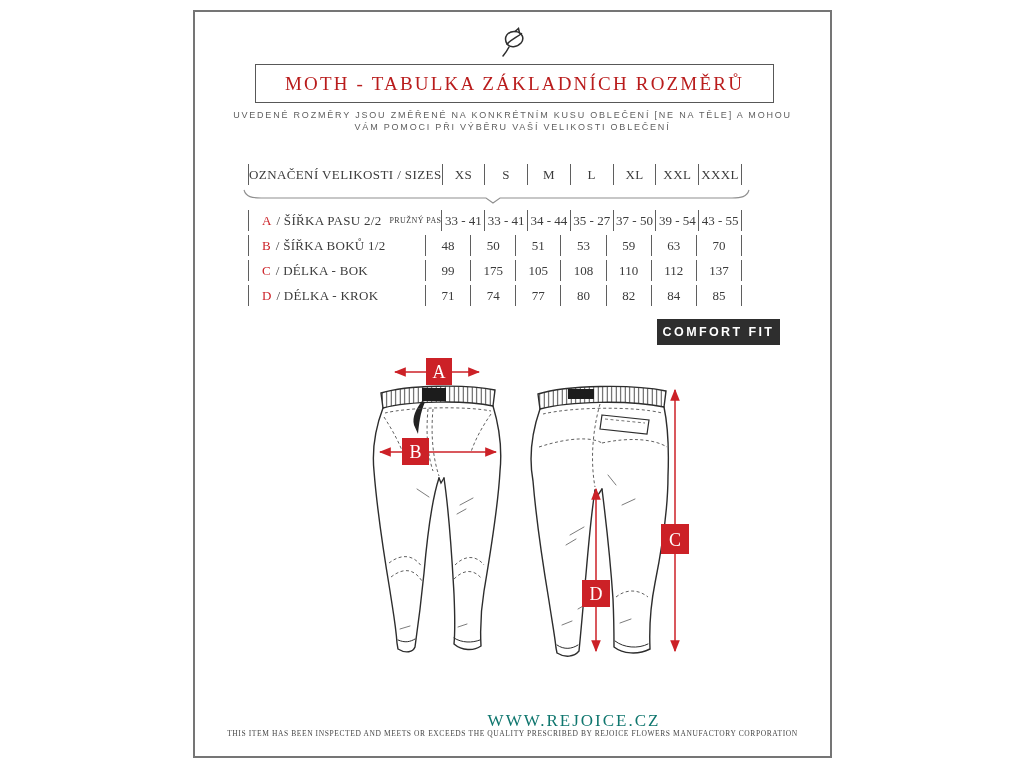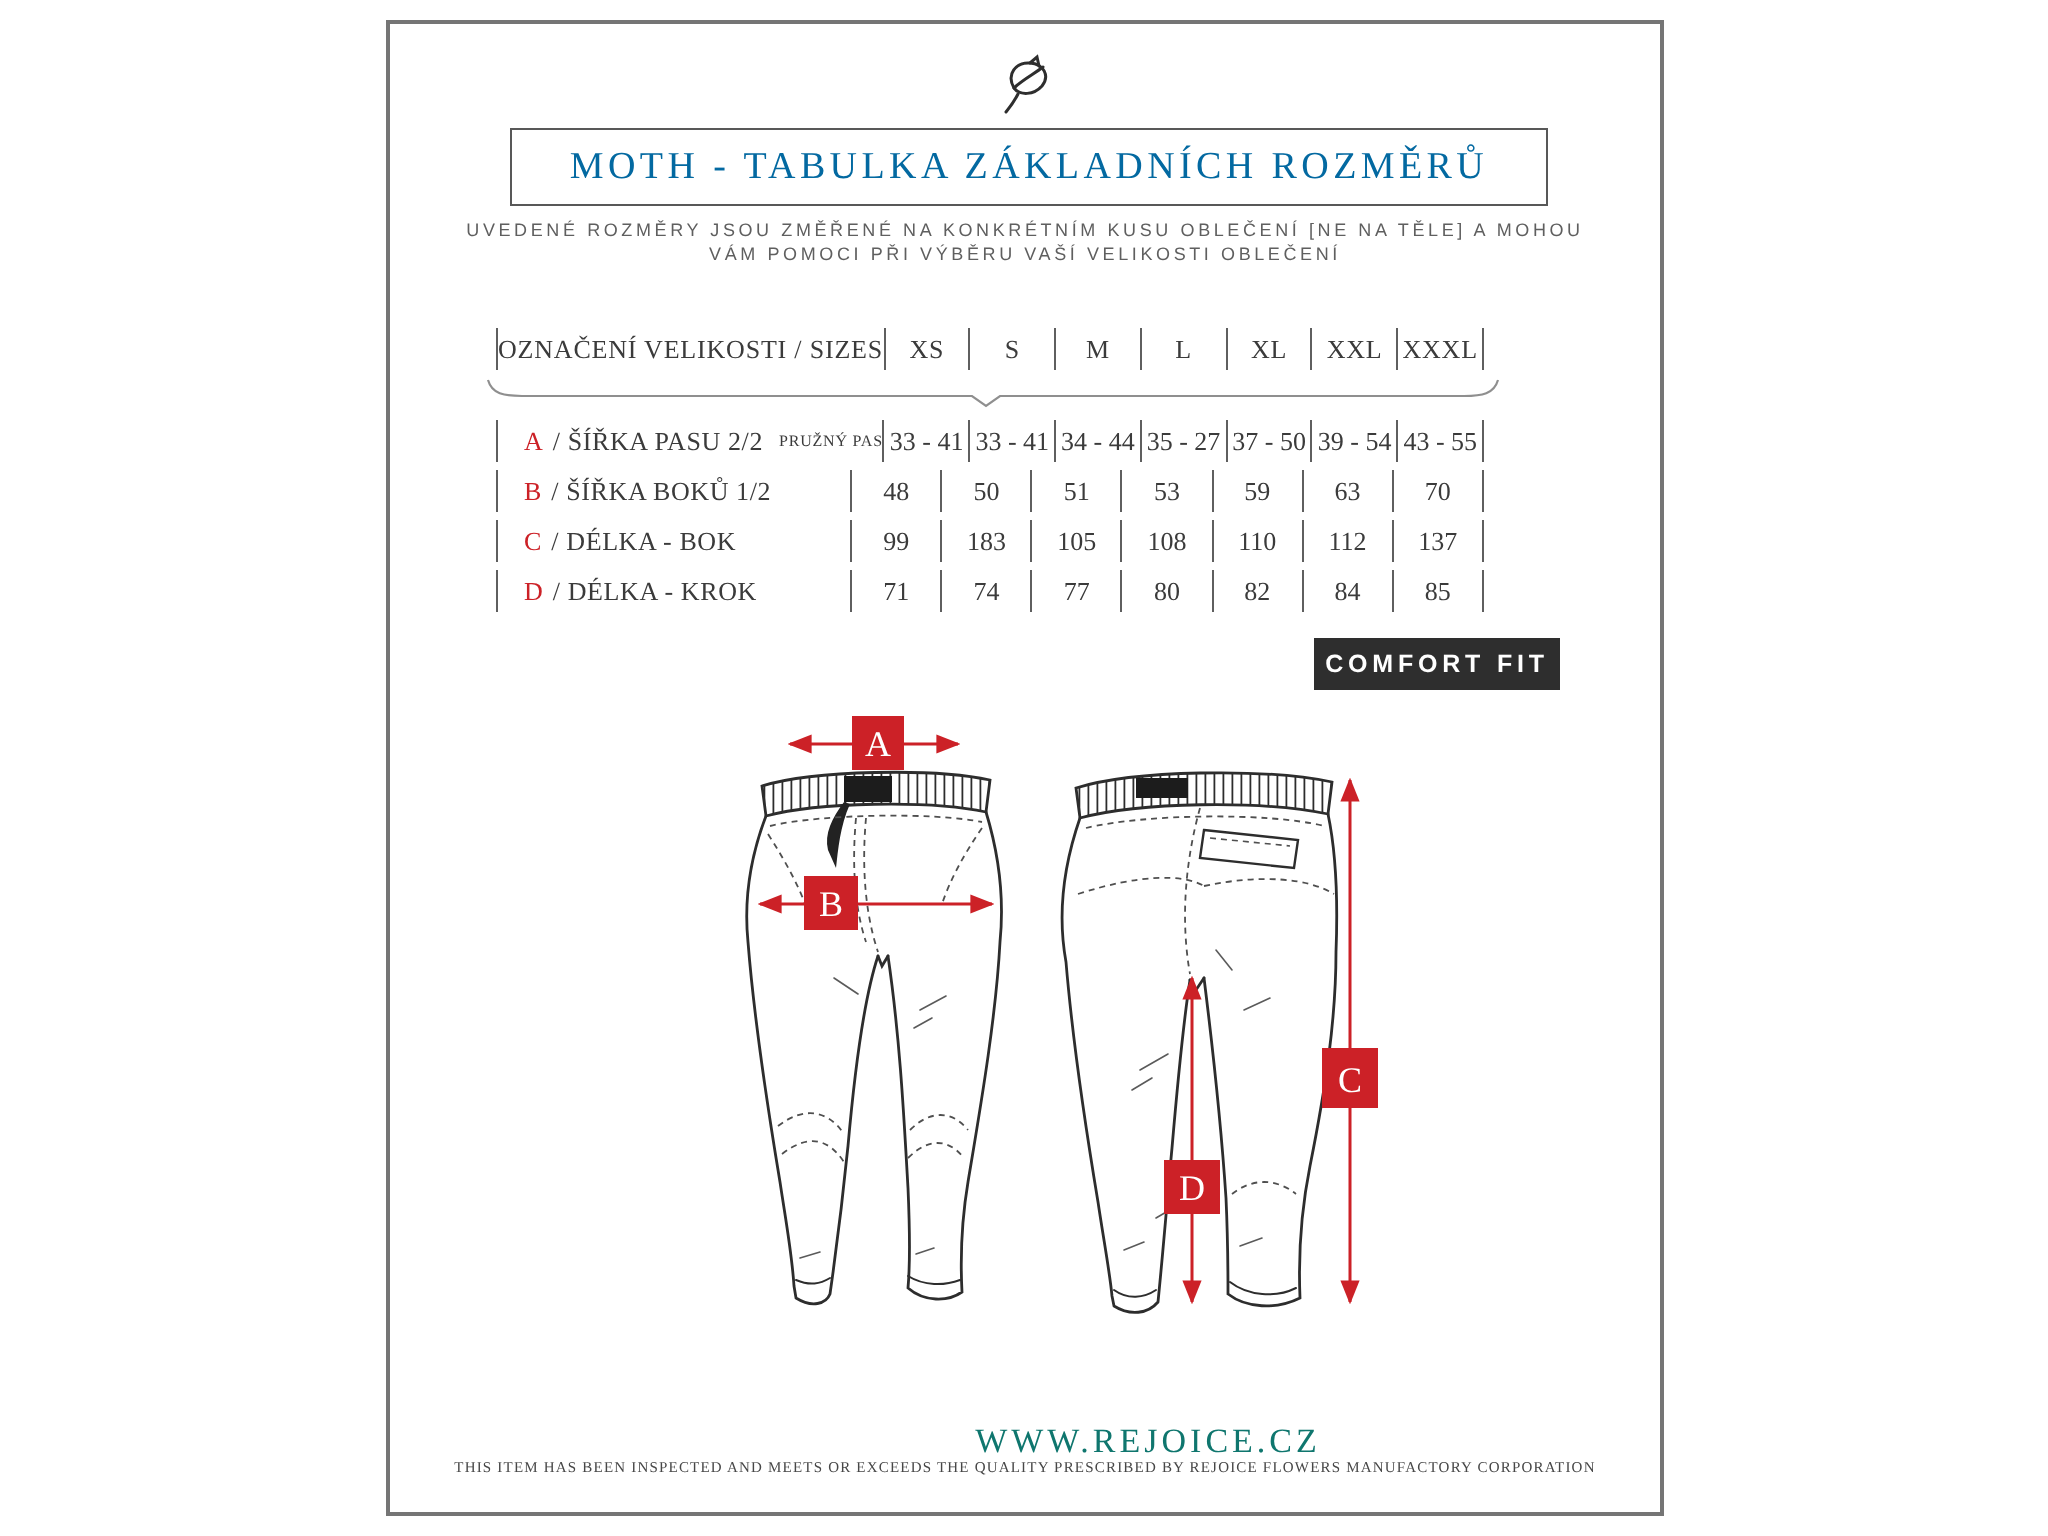--- a/index.html
+++ b/index.html
@@ -14,21 +14,21 @@
   .frame *{box-sizing:border-box;}
   .abs{position:absolute;}
 
   .logo{left:303px;top:15px;width:32px;height:34px;}
 
   .title-box{
     left:60px;top:52px;width:519px;height:39px;
     border:1.5px solid #585858;display:flex;align-items:center;justify-content:center;
   }
   .title-box span{
-    font-size:19px;letter-spacing:2.2px;color:#0369a1;white-space:nowrap;
+    font-size:19px;letter-spacing:2.2px;color:#b91c1c;white-space:nowrap;
   }
 
   .subtitle{
     left:0;top:97px;width:635px;text-align:center;
     font-family:"Liberation Sans",sans-serif;font-size:9px;letter-spacing:1.8px;
     color:#5f5f5f;line-height:12px;
   }
 
   .srow{
     left:53px;width:494px;height:25px;display:flex;align-items:center;
@@ -143,21 +143,21 @@
     <div class="c">70</div>
     <div class="c end"></div>
   </div>
 
   <div class="abs srow r-c">
     <div class="c lbl">
       <span class="letter">C</span>
       <span class="lbl-txt">/ DÉLKA - BOK</span>
     </div>
     <div class="c">99</div>
-    <div class="c">183</div>
+    <div class="c">175</div>
     <div class="c">105</div>
     <div class="c">108</div>
     <div class="c">110</div>
     <div class="c">112</div>
     <div class="c">137</div>
     <div class="c end"></div>
   </div>
 
   <div class="abs srow r-d">
     <div class="c lbl">

